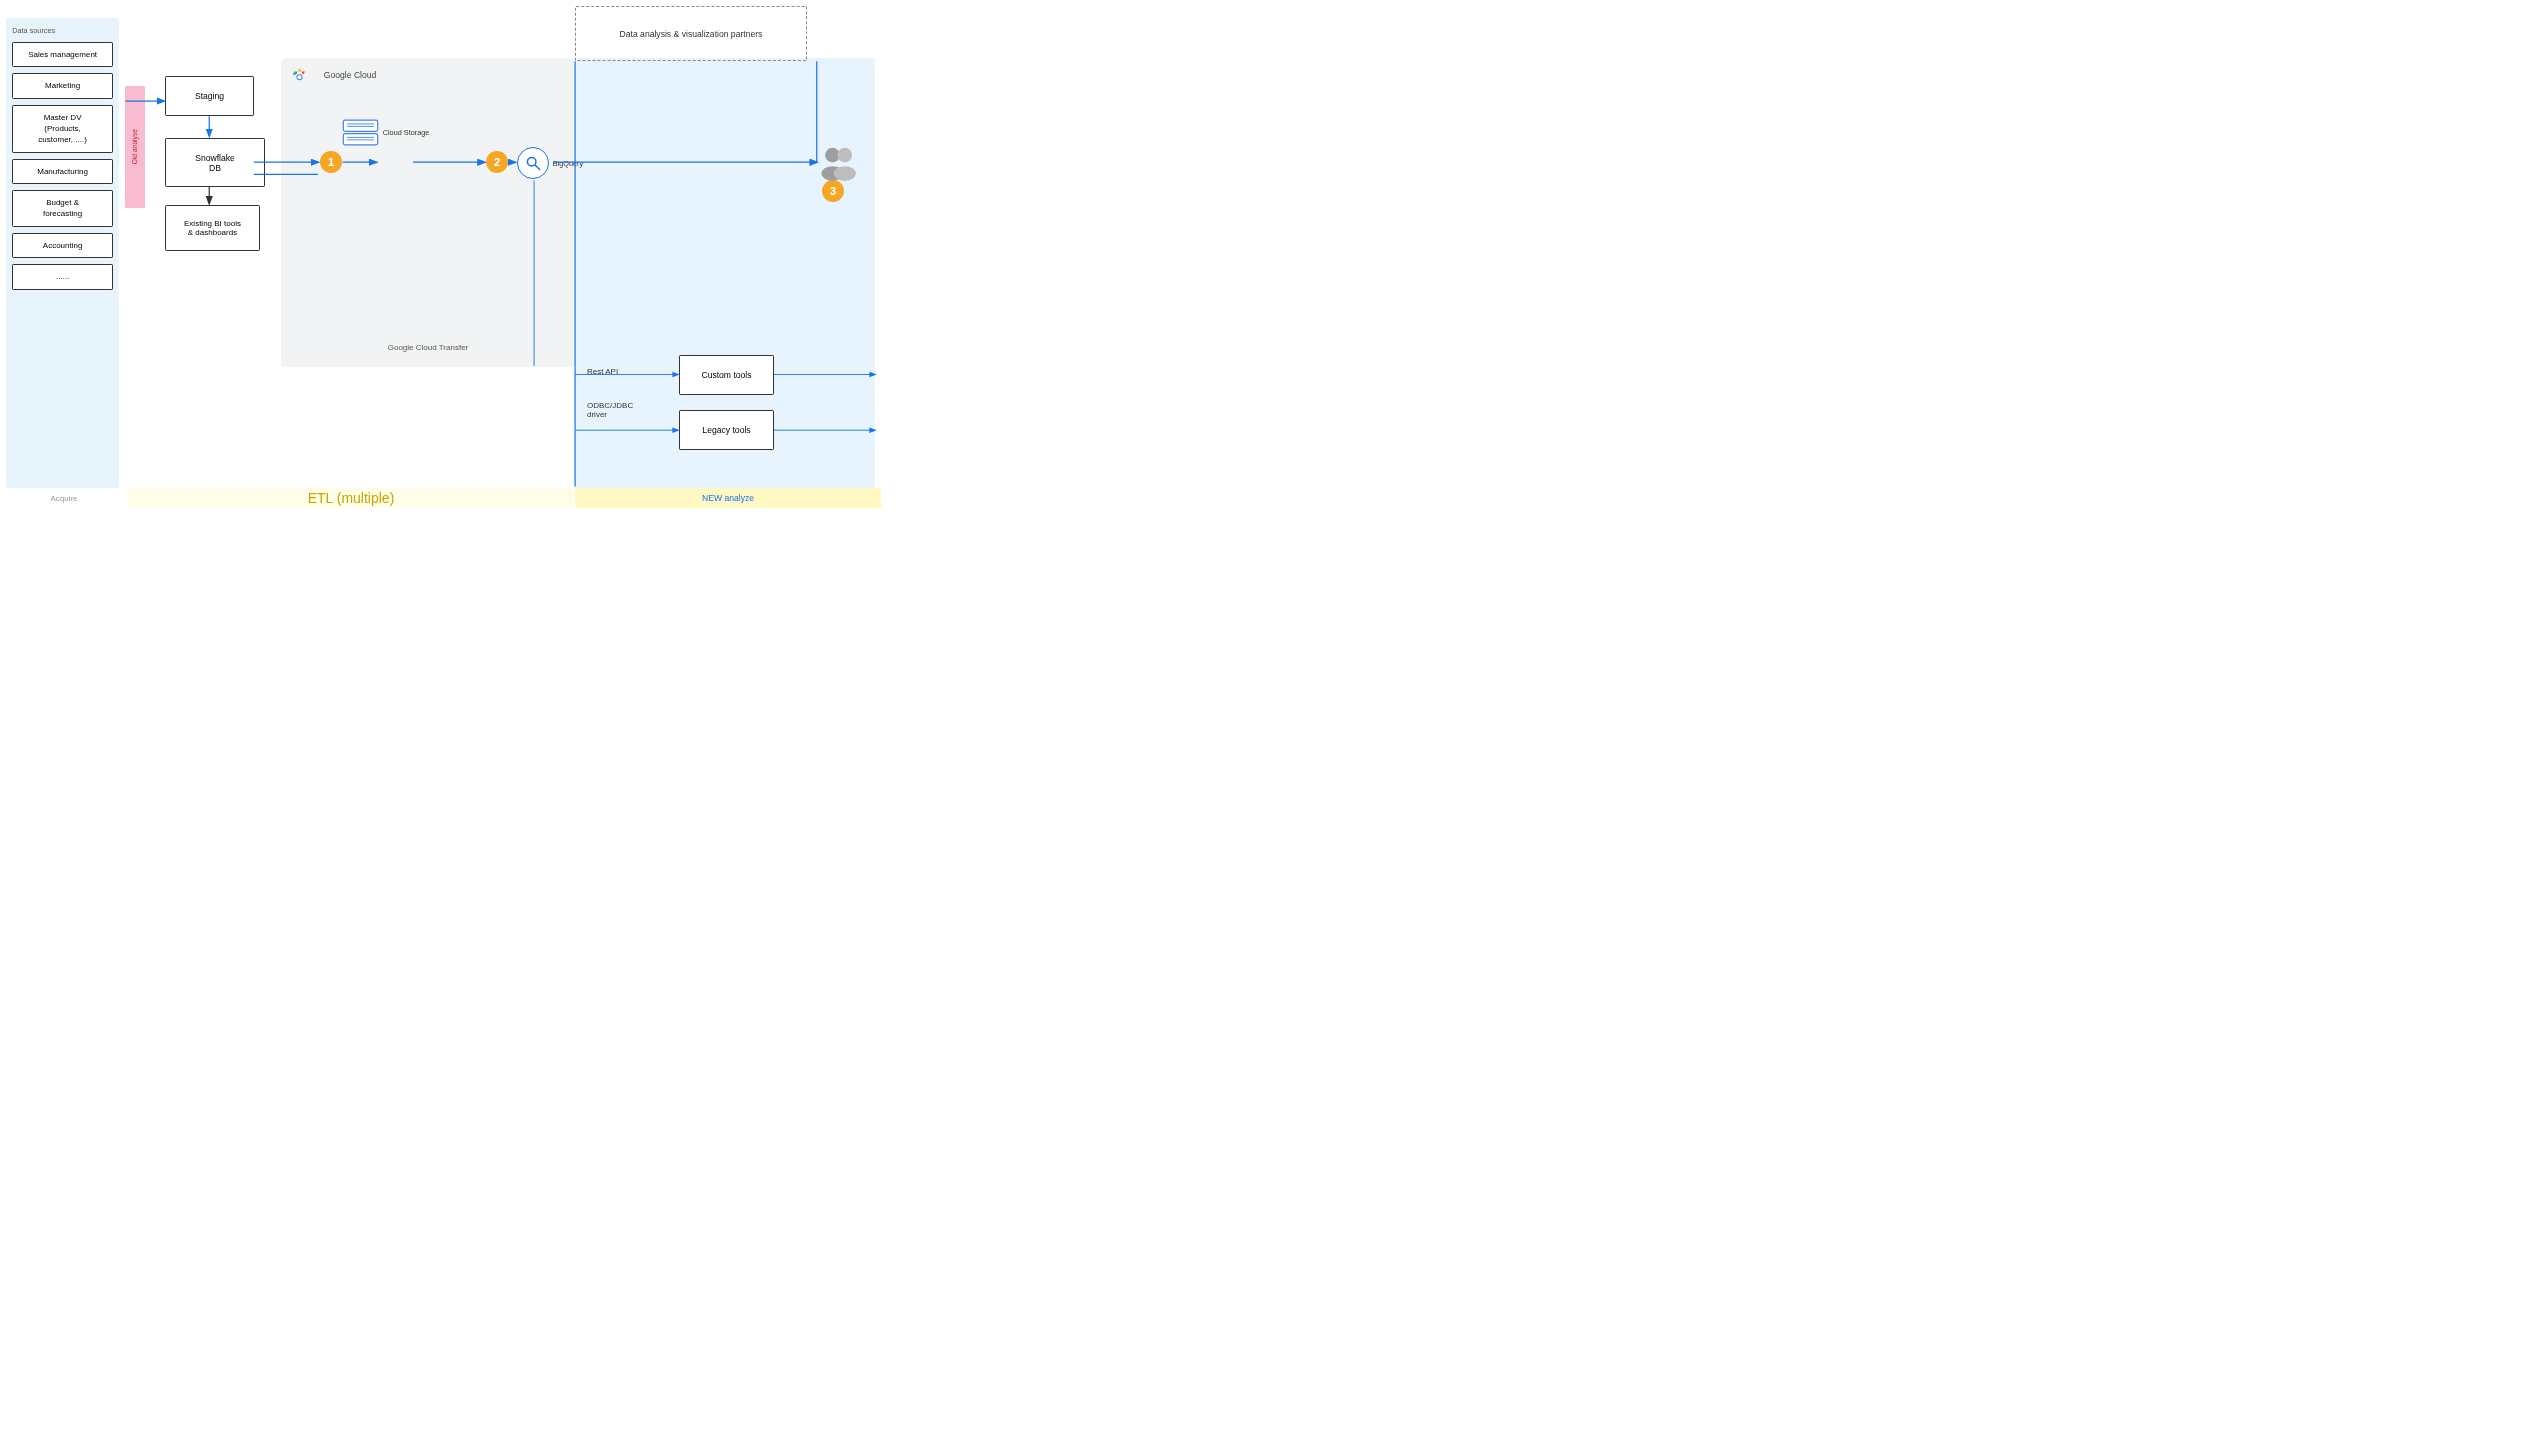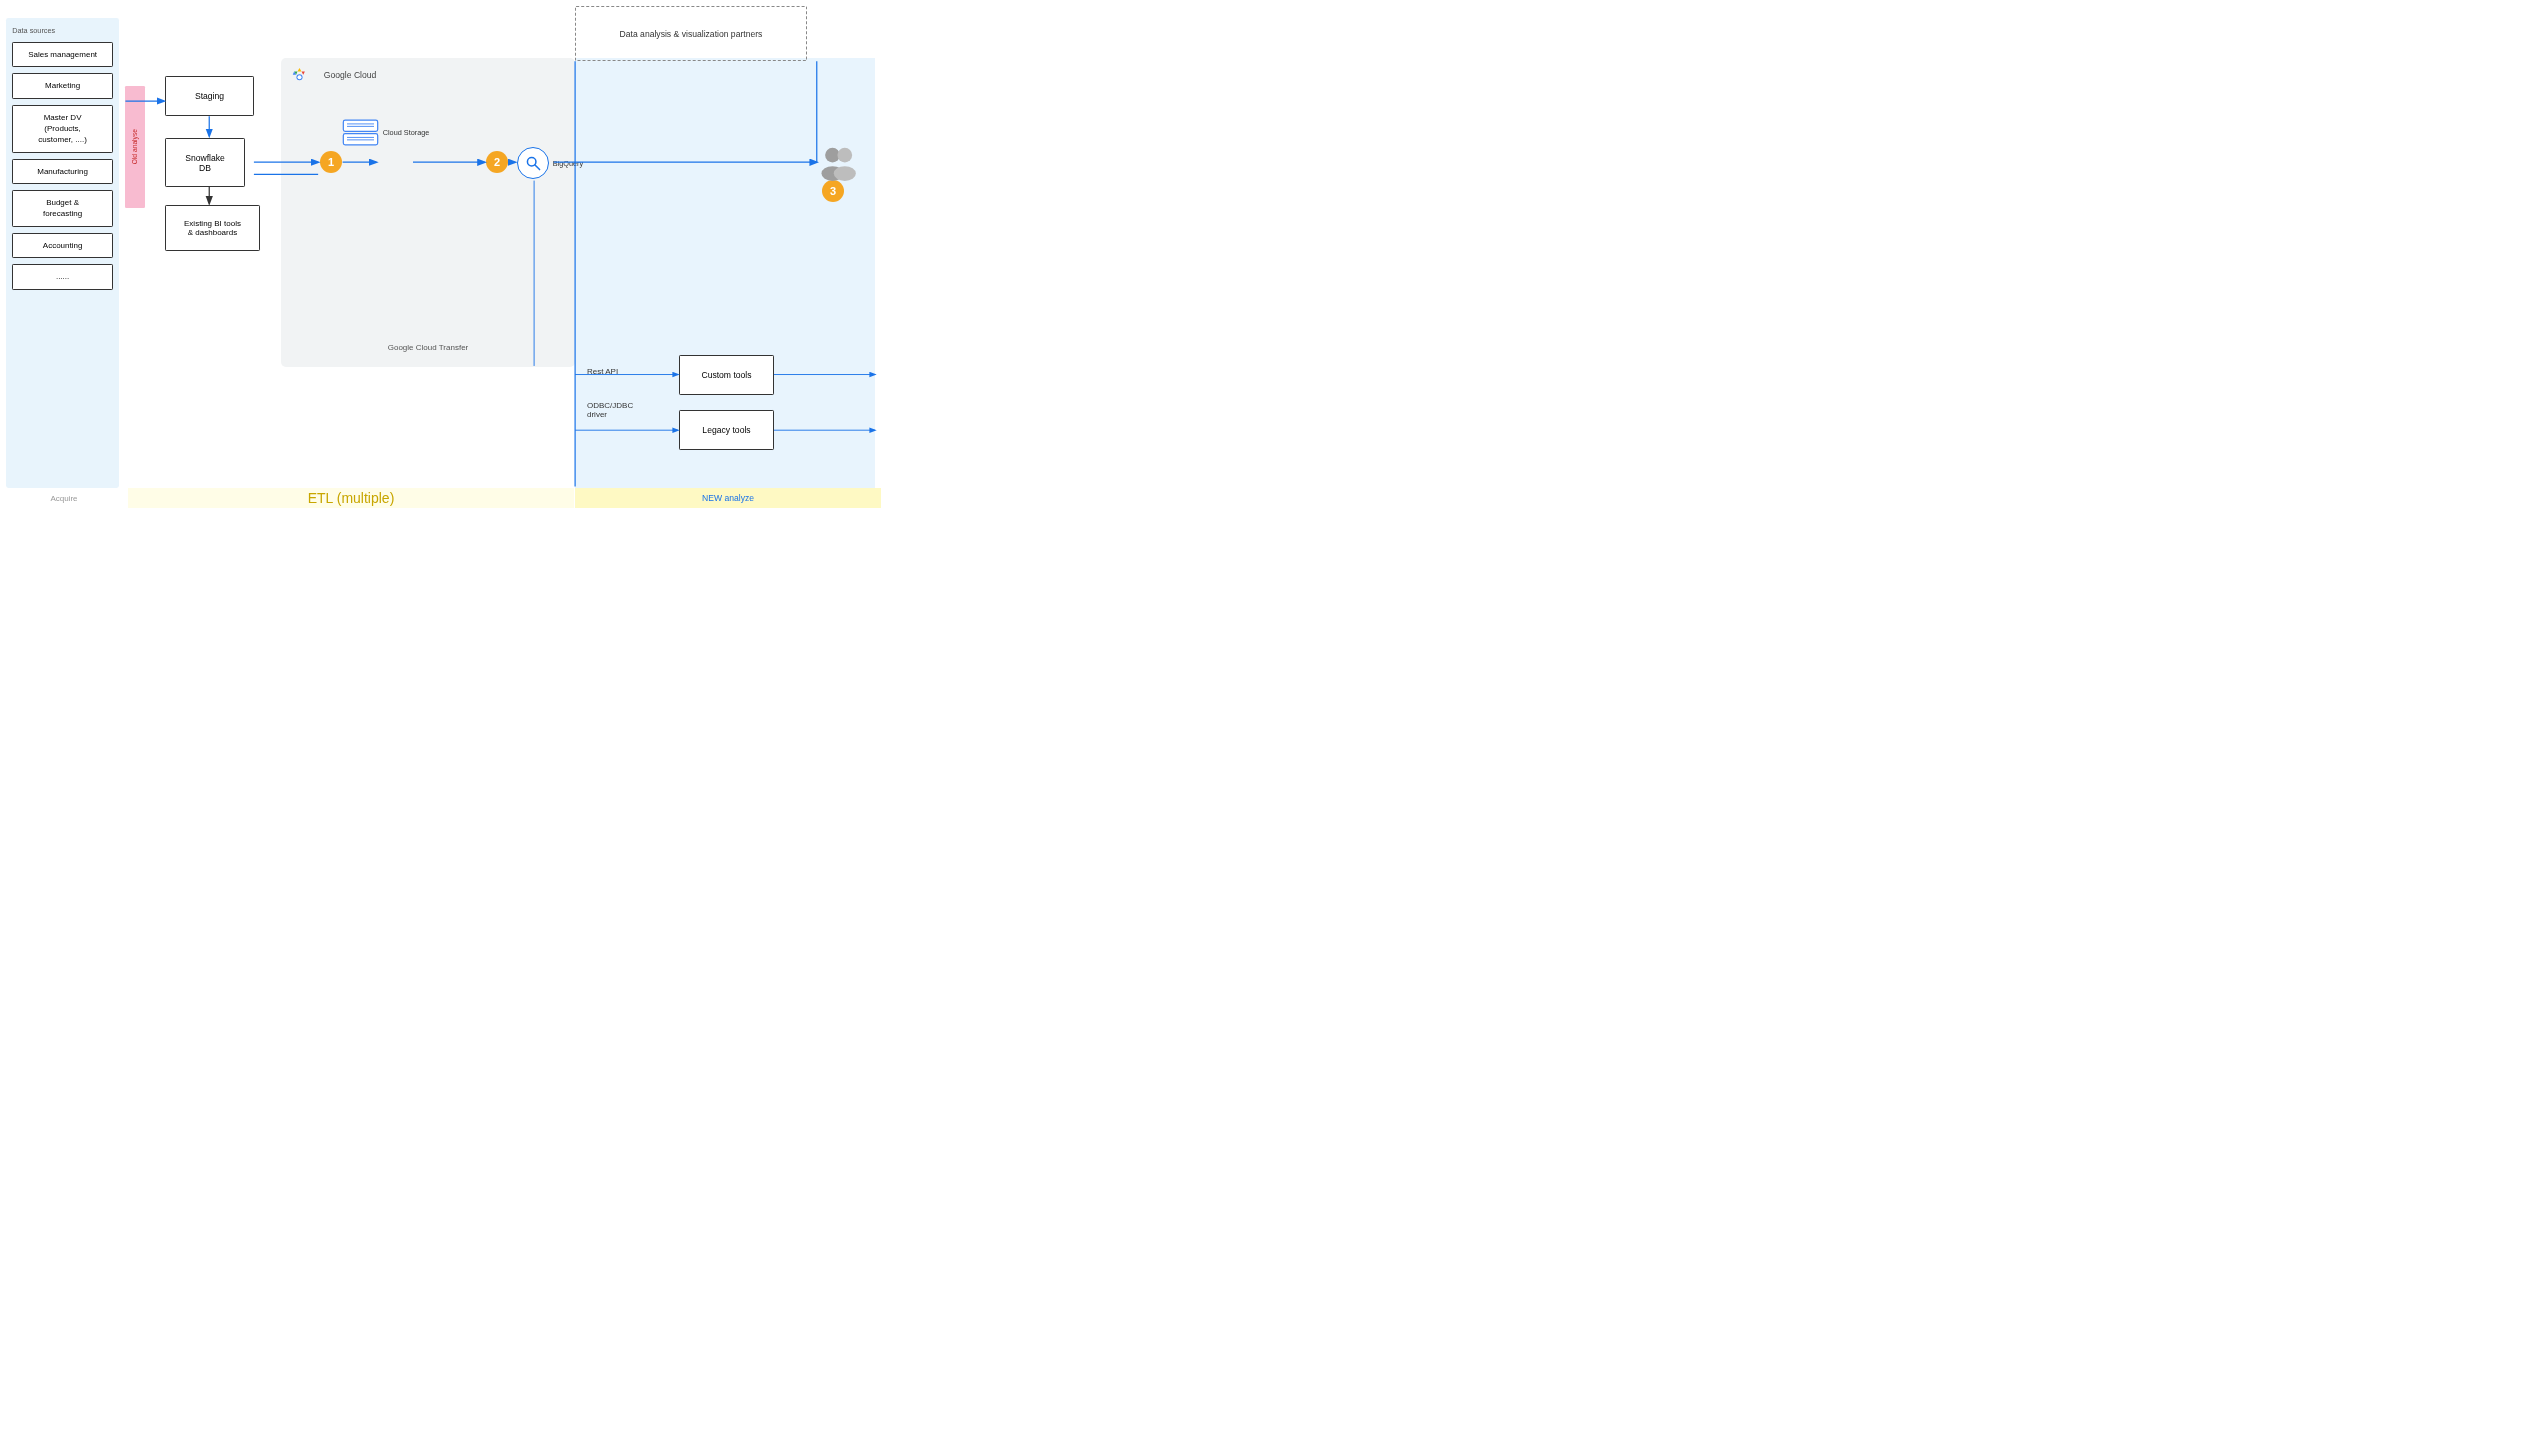--- a/index.html
+++ b/index.html
@@ -227,21 +227,21 @@
 </div>
 
 <div class="old-analyse-bar">
   <span class="old-analyse-text">Old analyse</span>
 </div>
 
 <div class="flow-box" style="left:165px; top:76px; width:89px; height:40px;">
   <span>Staging</span>
 </div>
 
-<div class="flow-box" style="left:165px; top:138px; width:80px; height:49px;">
+<div class="flow-box" style="left:165px; top:138px; width:100px; height:49px;">
   <span style="white-space: pre-line;">Snowflake
 DB</span>
 </div>
 
 <div class="flow-box" style="left:165px; top:205px; width:95px; height:46px;">
   <span style="white-space: pre-line; font-size:8px;">Existing BI tools
 &amp; dashboards</span>
 </div>
 
 <div class="gcloud-container">

